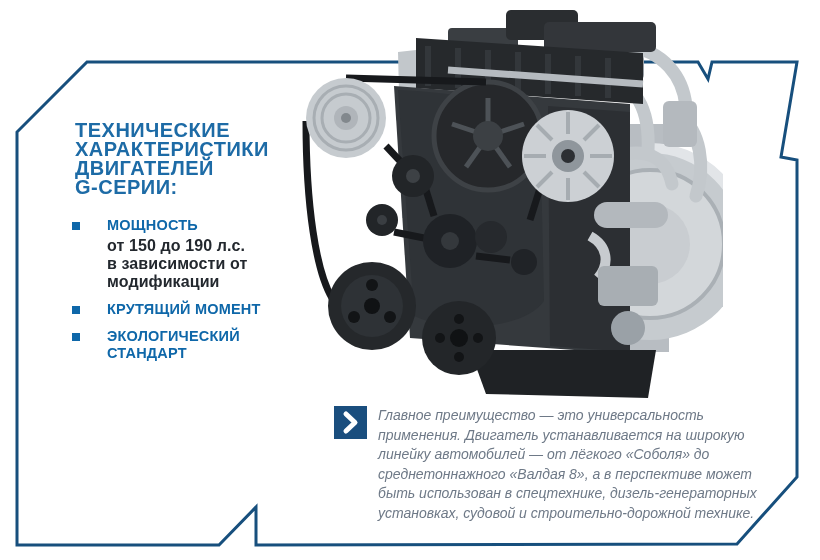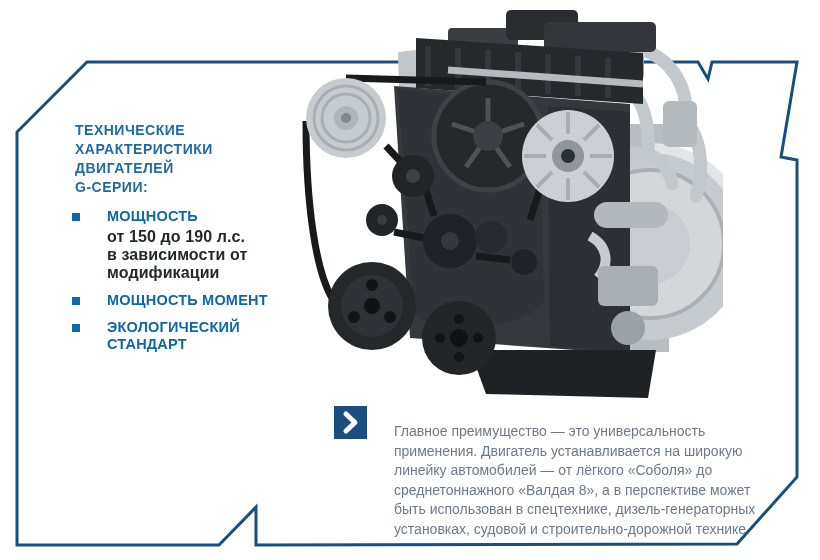--- a/index.html
+++ b/index.html
@@ -23,23 +23,23 @@
     width: 425px; height: 400px;
     z-index: 2;
   }
   .specs {
     position: absolute;
     left: 72px; top: 121px;
     width: 240px;
     z-index: 3;
   }
   .specs-title {
-    margin: 0 0 11px 3px;
+    margin: 0 0 20px 3px;
     color: #1d6ba6;
-    font-size: 14px;
+    font-size: 20px;
     font-weight: 700;
     line-height: 19px;
     letter-spacing: 0.5px;
     white-space: pre-line;
   }
   .spec-item {
     display: flex;
     gap: 27px;
     margin-bottom: 10px;
   }
@@ -231,35 +231,35 @@
         <div class="spec-label">МОЩНОСТЬ</div>
         <div class="spec-detail">от 150 до 190 л.с.
 в зависимости от
 модификации</div>
       </div>
     </div>
 
     <div class="spec-item">
       <span class="spec-bullet"></span>
       <div>
-        <div class="spec-label">МОЩНОСТЬ МОМЕНТ</div>
+        <div class="spec-label">КРУТЯЩИЙ МОМЕНТ</div>
       </div>
     </div>
 
     <div class="spec-item">
       <span class="spec-bullet"></span>
       <div>
         <div class="spec-label">ЭКОЛОГИЧЕСКИЙ
 СТАНДАРТ</div>
       </div>
     </div>
   </div>
 
   <div class="callout">
     <span class="callout-icon">
       <svg width="33" height="33" viewBox="0 0 33 33" aria-hidden="true">
         <polyline points="12,8 21,16.5 12,25" fill="none" stroke="#ffffff" stroke-width="5" stroke-linecap="round" stroke-linejoin="round"></polyline>
       </svg>
     </span>
-    <p class="callout-text" style="margin:16px;">Главное преимущество — это универсальность применения. Двигатель устанавливается на широкую линейку автомобилей — от лёгкого «Соболя» до среднетоннажного «Валдая 8», а в перспективе может быть использован в спецтехнике, дизель-генераторных установках, судовой и строительно-дорожной технике.</p>
+    <p class="callout-text" style="margin:0;font-style:italic;">Главное преимущество — это универсальность применения. Двигатель устанавливается на широкую линейку автомобилей — от лёгкого «Соболя» до среднетоннажного «Валдая 8», а в перспективе может быть использован в спецтехнике, дизель-генераторных установках, судовой и строительно-дорожной технике.</p>
   </div>
 
 </div>
 
 </body></html>

